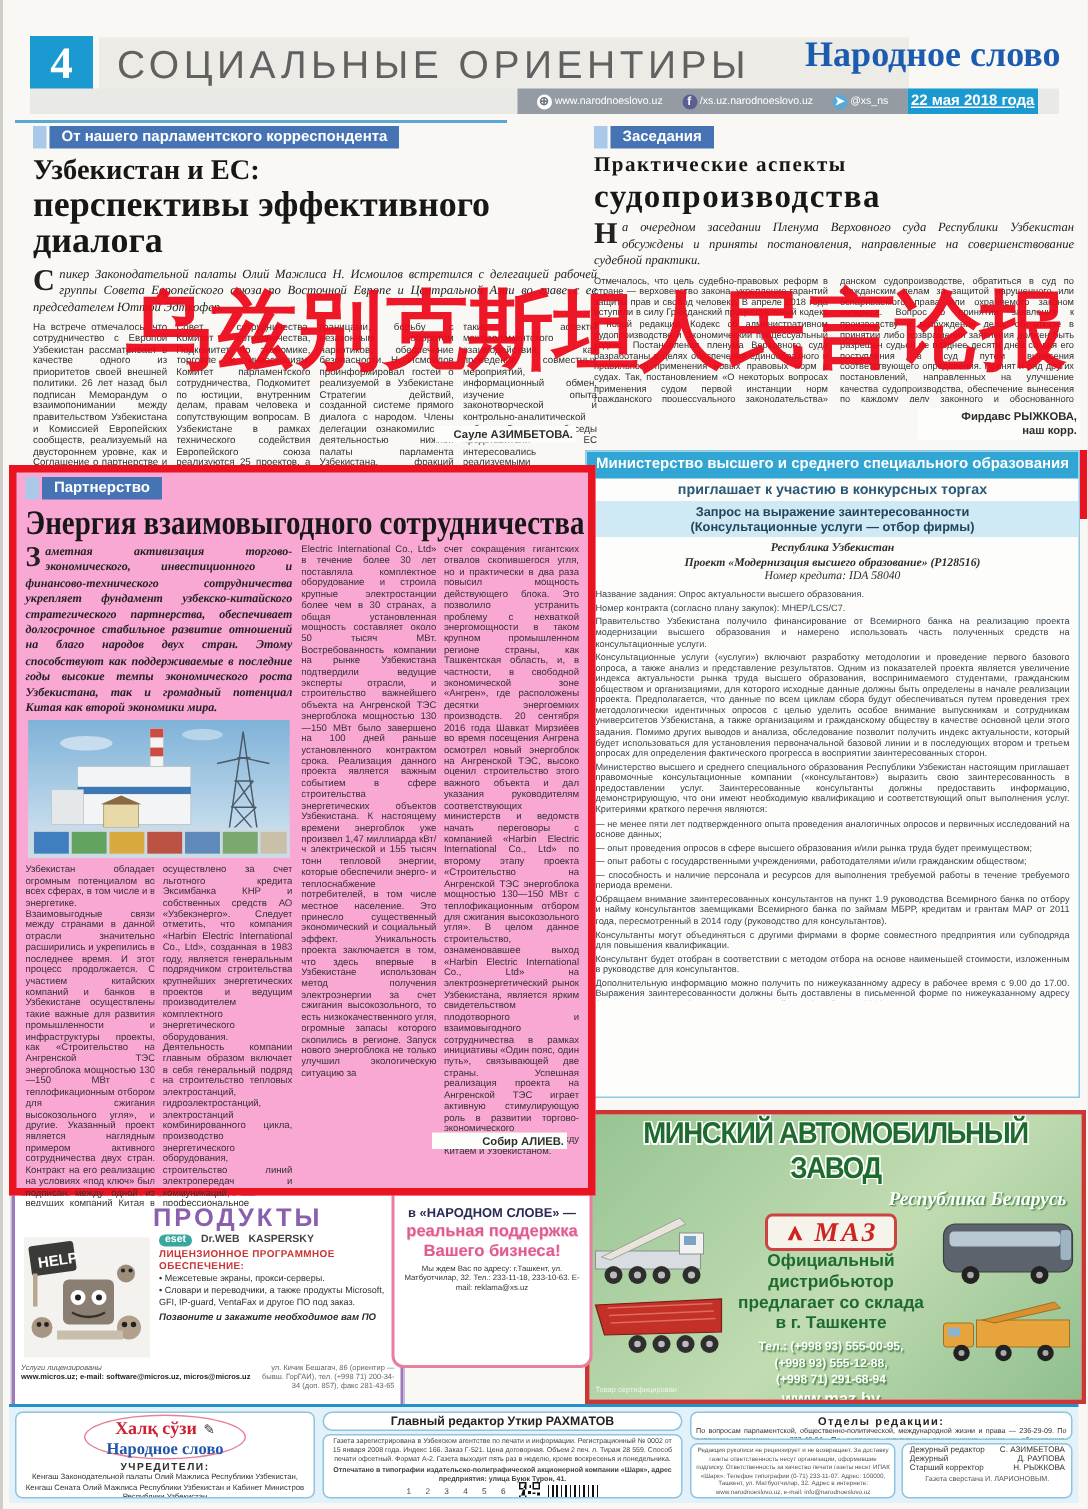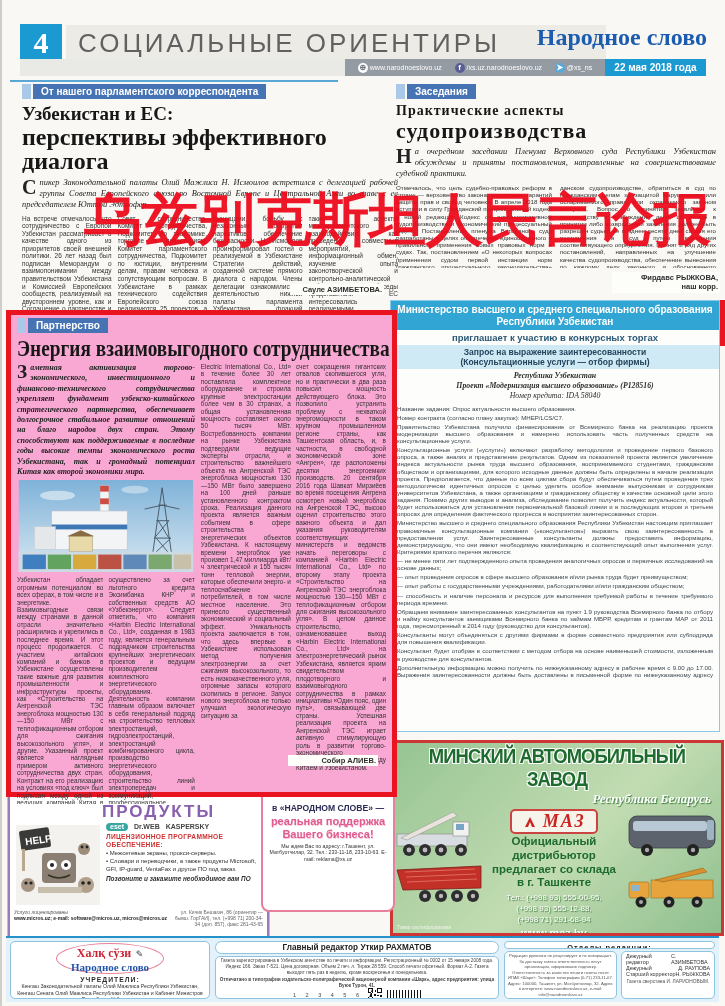--- a/index.html
+++ b/index.html
@@ -13,22 +13,22 @@
   .section-title{position:absolute;left:78px;top:28px;font-size:26px;letter-spacing:3px;color:#616161;}
   .masthead{position:absolute;right:18px;top:24px;font:bold 24px "Liberation Serif",serif;color:#1c5cb0;}
   .info-band{position:absolute;left:20px;top:59px;width:686px;height:17px;background:#e9e9e5;}
   .info-icons{position:absolute;left:345px;top:59px;width:260px;height:17px;background:#959ba3;
               display:flex;align-items:center;justify-content:space-evenly;color:#fff;font-size:7px;}
   .info-item{display:flex;align-items:center;gap:2px;}
   .dot-ic{width:10px;height:10px;border-radius:50%;background:#fff;color:#6b7280;
           font:bold 8px/10px "Liberation Sans",sans-serif;text-align:center;display:inline-block;}
   .dot-ic.fb{background:#5a5f93;color:#fff;}
   .dot-ic.tg{background:#58a8d8;color:#fff;}
-  .date-box{position:absolute;left:605px;top:59px;width:101px;height:17px;background:#1b9ad2;
-            color:#fff;font:bold 10px/17px "Liberation Sans",sans-serif;text-align:center;}
+  .date-box{position:absolute;left:605px;top:59px;width:87px;height:17px;background:#1b9ad2;
+            color:#fff;font:bold 10px/17px "Liberation Sans",sans-serif;text-align:center;text-decoration:underline;}
   .rule{position:absolute;height:2px;background:#5aa6d4;}
   
   .kicker{display:flex;align-items:stretch;height:15px;width:max-content;}
   .kick-accent{width:9px;background:#aac9e8;margin-right:2px;}
   .kick-label{background:#4673b4;color:#fff;font:bold 10px/15px "Liberation Sans",sans-serif;padding:0 8px;}
   .hl{font-family:"Liberation Serif",serif;font-weight:bold;color:#171717;line-height:1.0;}
   .lead{font:italic 8.4px/1.3 "Liberation Serif",serif;color:#222;text-align:justify;}
   .lead::first-letter{float:left;font-size:2.4em;line-height:.85;margin:1px 3px 0 0;font-weight:bold;font-style:normal;}
   .cols{display:flex;}
   .col{flex:1;overflow:hidden;text-align:justify;hyphens:auto;}
@@ -72,21 +72,21 @@
   .maz-country{text-align:right;padding-right:10px;font:bold italic 13px "Liberation Serif",serif;
                color:#fff;text-shadow:1px 1px 1px #3a7a3a;}
   .maz-grid{display:flex;margin-top:1px;}
   .maz-l{width:92px;display:flex;flex-direction:column;gap:4px;align-items:center;}
   .maz-c{flex:1;text-align:center;}
   .maz-r{width:98px;display:flex;flex-direction:column;gap:4px;align-items:center;}
   .maz-logo{display:inline-block;background:#f6f3ea;border:2px solid #cc4441;border-radius:5px;
             padding:0 10px;margin:1px auto;}
   .maz-logo span{font:bold italic 18px "Liberation Serif",serif;color:#cc2421;letter-spacing:2px;}
   .maz-dist{font-weight:bold;font-size:11.5px;color:#1e6b2e;line-height:1.2;}
-  .maz-tel{font-weight:normal;font-size:8px;color:#fff;text-shadow:1px 1px 1px #3a7a3a;line-height:1.35;margin-top:3px;}
+  .maz-tel{font-weight:bold;font-size:8px;color:#fff;text-shadow:1px 1px 1px #3a7a3a;line-height:1.35;margin-top:3px;}
   .maz-site{font-weight:bold;font-size:11px;color:#fff;text-shadow:1px 1px 1px #3a7a3a;margin-top:1px;}
   .maz-cert{position:absolute;left:4px;bottom:3px;font-size:5px;color:#eef4e8;}
   
   .antivirus{position:absolute;left:8px;top:778px;width:249px;height:152px;background:#fff;
              border:2px solid #9a7ab8;outline:1px solid #c9b6dd;overflow:hidden;padding:2px 4px;}
   .av-t1{font-weight:bold;font-size:17px;color:#8a5fae;letter-spacing:1px;}
   .av-brand{float:right;font:bold italic 15px "Liberation Serif",serif;color:#cc2233;}
   .av-t2{font-weight:bold;font-size:17px;color:#8a5fae;letter-spacing:2px;margin-left:88px;}
   .av-row{display:flex;gap:4px;margin-top:1px;}
   .av-cartoon{width:88px;height:84px;flex:none;}
@@ -116,21 +116,21 @@
   .footer{position:absolute;left:6px;top:936px;width:713px;height:66px;background:#e3f2fa;
           border-top:2px solid #2492c8;display:flex;gap:5px;padding:3px 4px;box-sizing:border-box;}
   .fbox{background:#fff;border:1px solid #8ec4de;border-radius:5px;overflow:hidden;}
   .f-logo{width:196px;flex:none;text-align:center;padding:1px;}
   .logo-oval{display:inline-block;border:1.5px solid #e88098;border-radius:50%;padding:0px 14px;line-height:1.0;}
   .logo-uz{font:bold 12px "Liberation Serif",serif;color:#cc2233;}
   .logo-pen{font-size:9px;color:#333;}
   .logo-ru{font:bold 11px "Liberation Serif",serif;color:#2255aa;display:block;}
   .founders-t{font-weight:bold;font-size:6.8px;letter-spacing:1px;margin-top:1px;}
   .founders{font-size:5.2px;line-height:1.25;color:#333;padding:0 3px;}
-  .f-mid{width:284px;flex:none;display:flex;flex-direction:column;gap:2px;}
+  .f-mid{width:240px;flex:none;display:flex;flex-direction:column;gap:2px;}
   .editor-bar{background:#fff;border:1px solid #8ec4de;border-radius:8px;text-align:center;
               font-weight:bold;font-size:8.2px;padding:1px 0;color:#222;}
   .reg-box{flex:1;padding:1px 3px;font-size:4.7px;line-height:1.25;color:#444;text-align:center;}
   .printed{font-weight:bold;margin-top:1px;}
   .pages{letter-spacing:4px;font-size:5.5px;margin-top:1px;}
   .codes{display:flex;justify-content:center;gap:5px;align-items:center;}
   .barcode{width:34px;height:10px;background:repeating-linear-gradient(90deg,#111 0 1px,#fff 1px 3px);}
   .f-right{flex:1;display:flex;flex-direction:column;gap:2px;}
   .dept-box{padding:1px 3px;}
   .dept-t{text-align:center;font-weight:bold;font-size:7.4px;letter-spacing:1px;color:#222;}
@@ -260,21 +260,20 @@
           <div class="col">счет сокращения гигантских отвалов скопившегося угля, но и практически в два раза повысил мощность действующего блока. Это позволило устранить проблему с нехваткой энергомощности в таком крупном промышленном регионе страны, как Ташкентская область, и, в частности, в свободной экономической зоне «Ангрен», где расположены десятки энергоемких производств. 20 сентября 2016 года Шавкат Мирзиёев во время посещения Ангрена осмотрел новый энергоблок на Ангренской ТЭС, высоко оценил строительство этого важного объекта и дал указания руководителям соответствующих министерств и ведомств начать переговоры с компанией «Harbin Electric International Co., Ltd» по второму этапу проекта «Строительство на Ангренской ТЭС энергоблока мощностью 130—150 МВт с теплофикационным отбором для сжигания высокозольного угля». В целом данное строительство, ознаменовавшее выход «Harbin Electric International Co., Ltd» на электроэнергетический рынок Узбекистана, является ярким свидетельством плодотворного и взаимовыгодного сотрудничества в рамках инициативы «Один пояс, один путь», связывающей две страны. Успешная реализация проекта на Ангренской ТЭС играет активную стимулирующую роль в развитии торгово-экономического сотрудничества между Китаем и Узбекистаном.</div>
         </div>
       </div>
     </div>
   </div>
   <div class="sig" style="left:288px;top:755px;width:86px;z-index:6;">Собир АЛИЕВ.</div>
 
   <div class="ministry">
     <div class="min-head">
       <div>Министерство высшего и среднего специального образования</div>
-      <div>Республики Узбекистан</div>
     </div>
     <div class="min-invite">приглашает к участию в конкурсных торгах</div>
     <div class="min-request">
       <div>Запрос на выражение заинтересованности</div>
       <div>(Консультационные услуги — отбор фирмы)</div>
     </div>
     <div class="min-proj">
       <div class="b">Республика Узбекистан</div>
       <div class="b">Проект «Модернизация высшего образование» (P128516)</div>
       <div>Номер кредита: IDA 58040</div>

